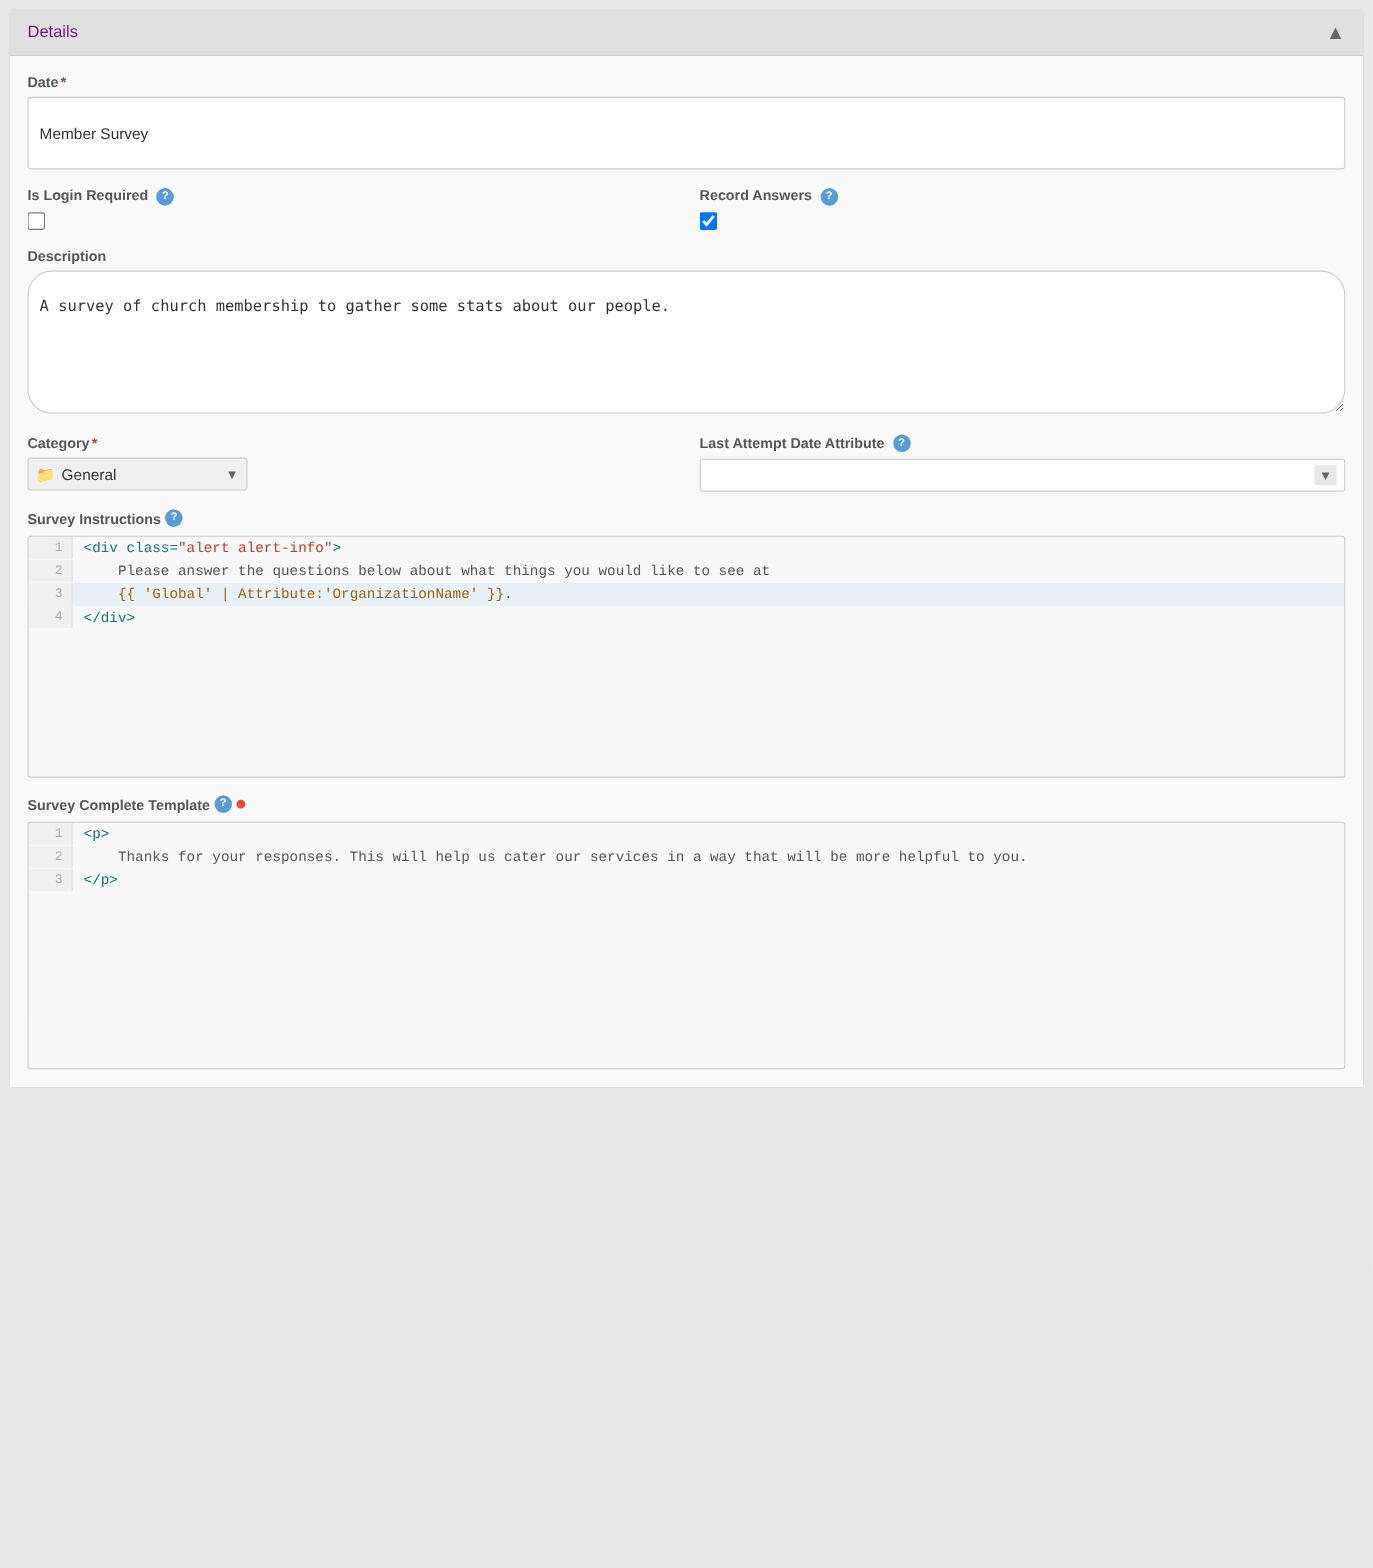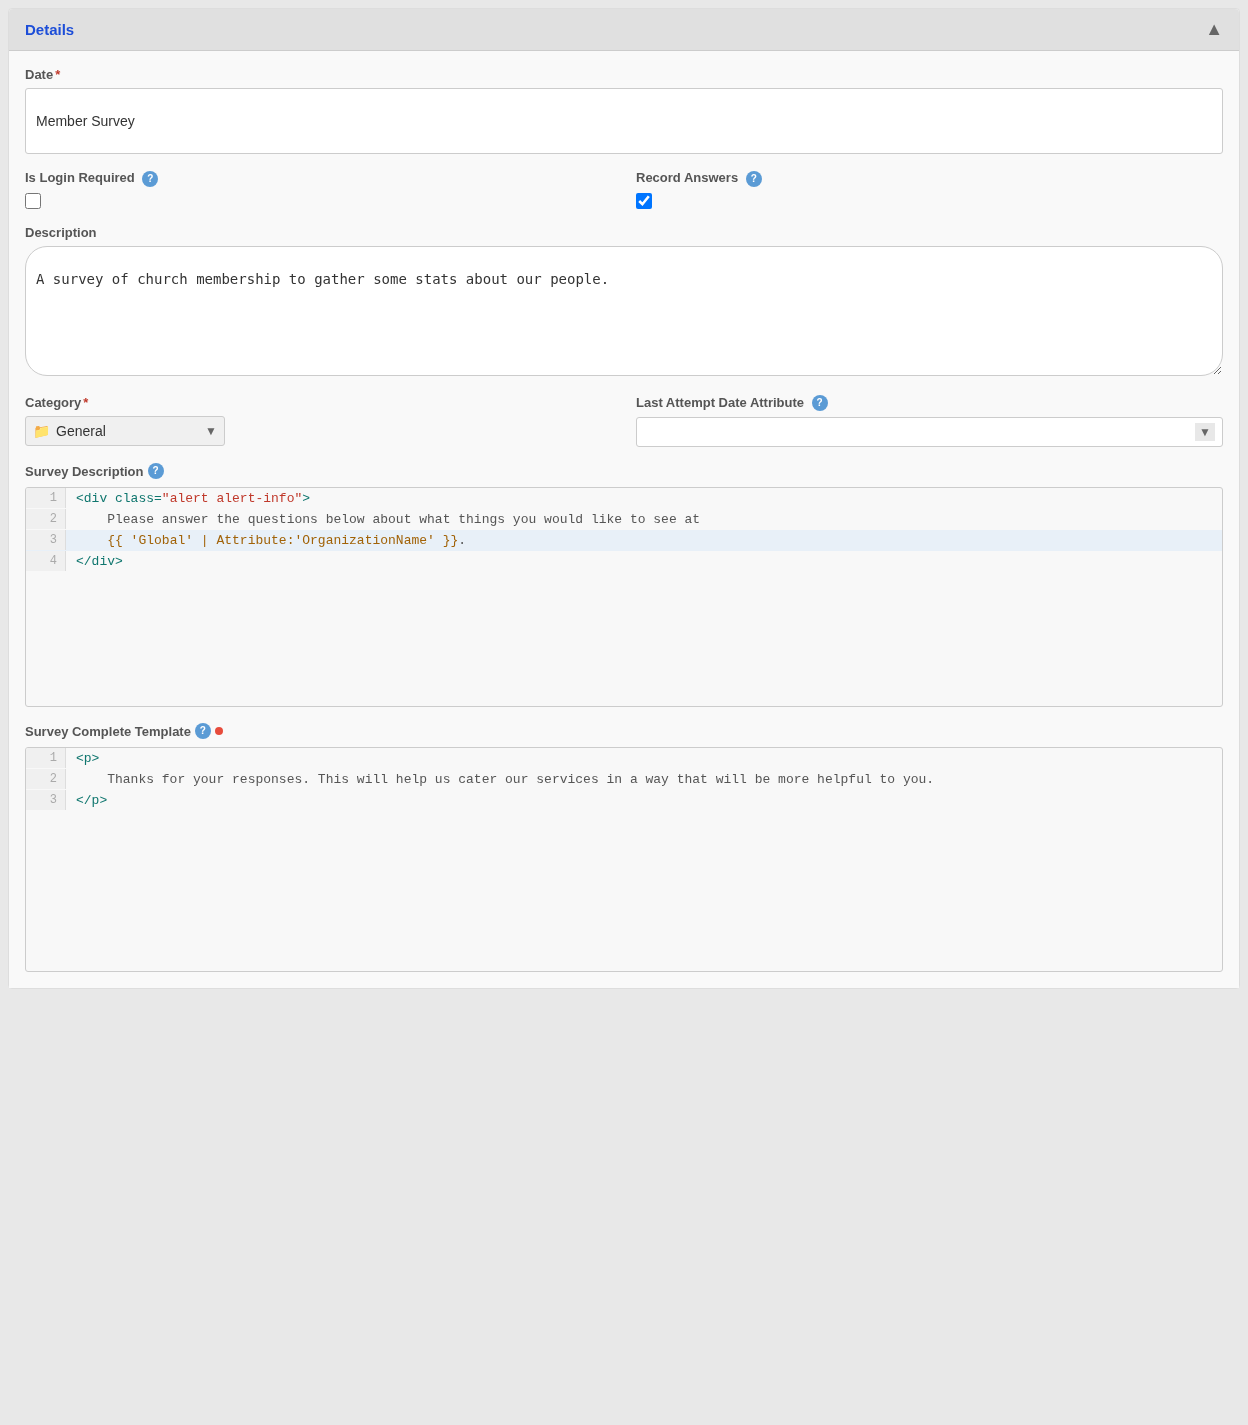--- a/index.html
+++ b/index.html
@@ -19,22 +19,22 @@
       background: #e0e0e0;
       padding: 10px 16px;
       display: flex;
       justify-content: space-between;
       align-items: center;
       border-bottom: 1px solid #ccc;
       border-radius: 4px 4px 0 0;
     }
     .panel-header-title {
       font-size: 15px;
-      font-weight: bold;
-      color: #1d4ed8;
+      font-weight: normal;
+      color: #701a75;
     }
     .panel-header-icon {
       font-size: 18px;
       color: #666;
       cursor: pointer;
     }
     .panel-body {
       padding: 16px;
       background: #f9f9f9;
     }
@@ -278,21 +278,21 @@
           <select class="last-attempt-select">
             <option value=""></option>
           </select>
           <span class="last-attempt-chevron">▼</span>
         </div>
       </div>
     </div>
 
     <div style="margin-bottom:16px;">
       <div class="section-label">
-        <span>Survey Description</span>
+        <span>Survey Instructions</span>
         <span class="help-icon">?</span>
       </div>
       <div class="code-editor">
         <div class="code-line">
           <span class="line-number">1</span>
           <span class="line-content"><span class="code-tag">&lt;div class=</span><span class="code-attr-value">"alert alert-info"</span><span class="code-tag">&gt;</span></span>
         </div>
         <div class="code-line">
           <span class="line-number">2</span>
           <span class="line-content code-text">    Please answer the questions below about what things you would like to see at</span>

